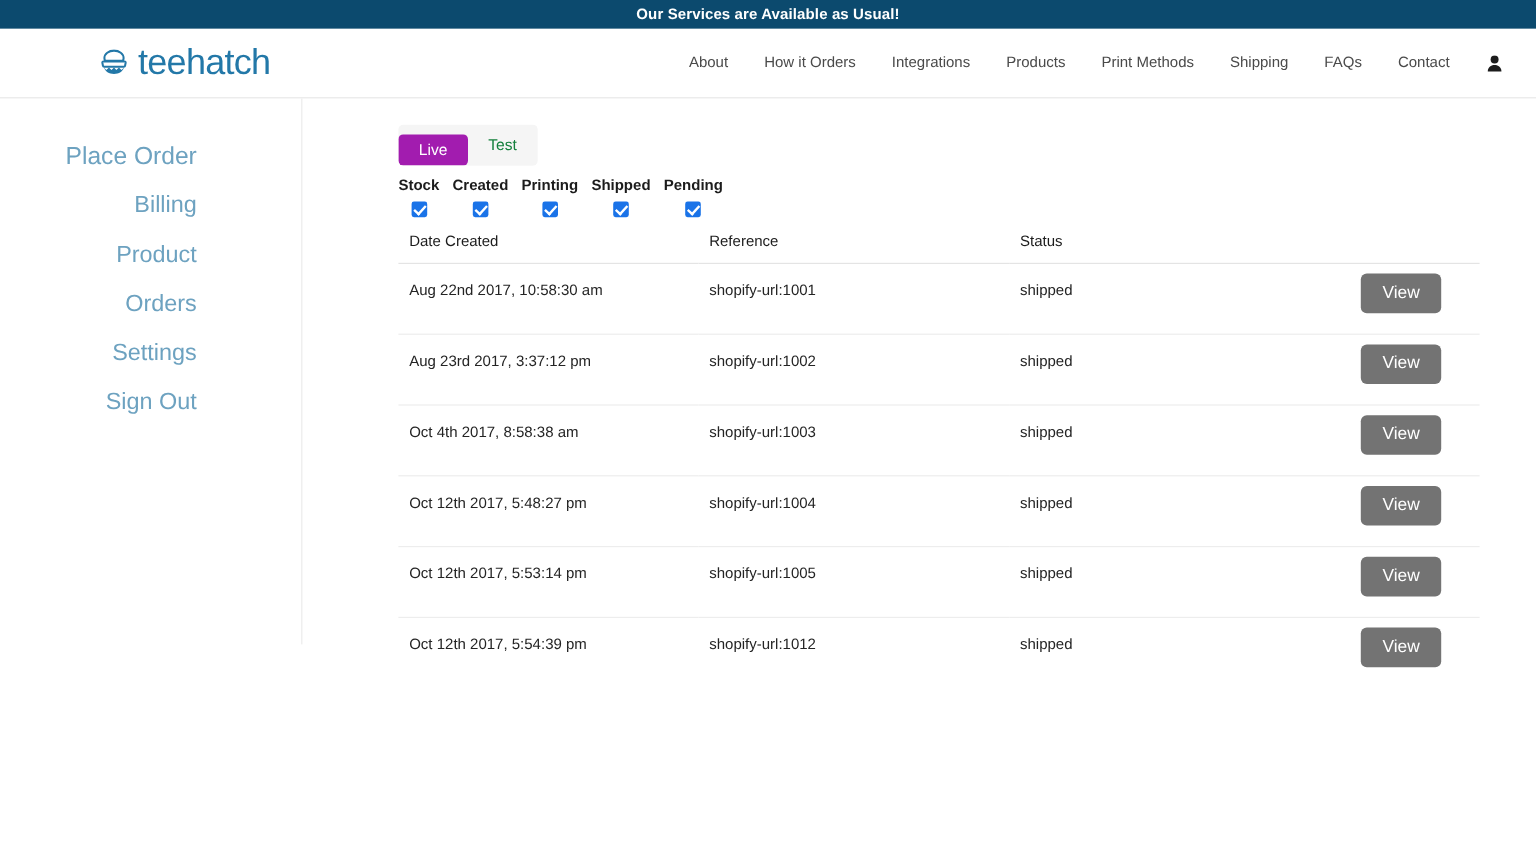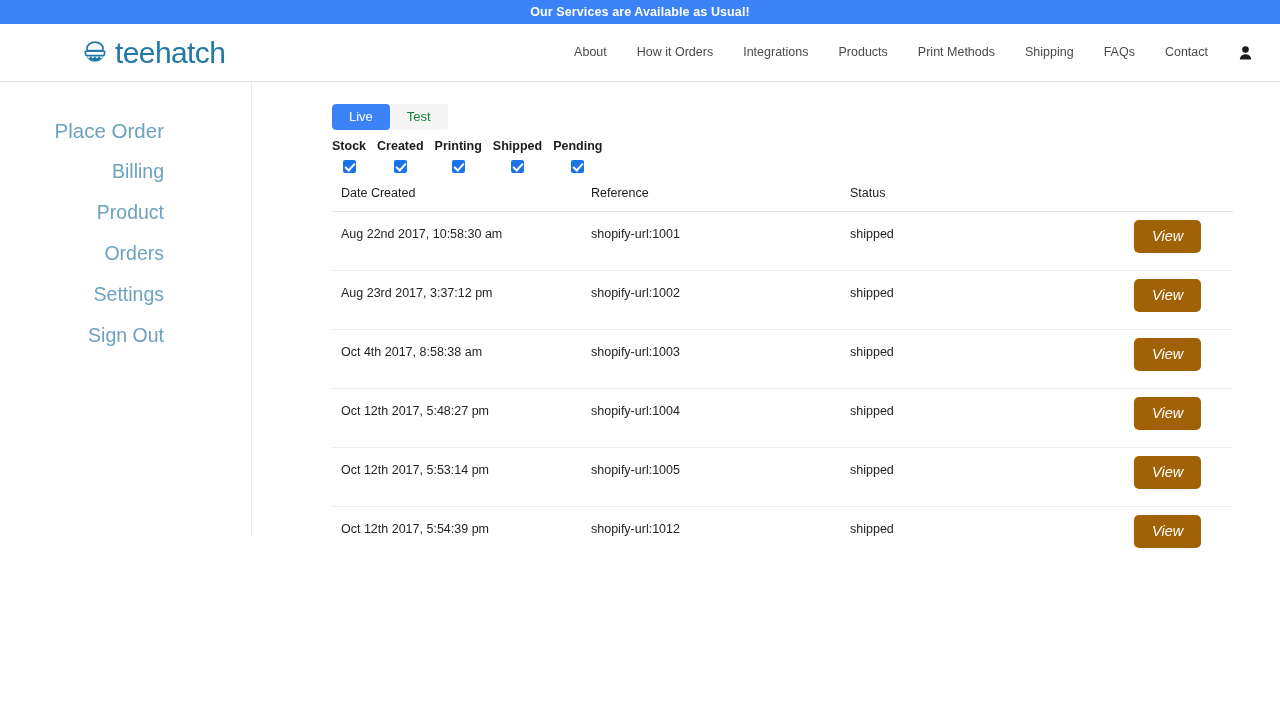--- a/index.html
+++ b/index.html
@@ -9,21 +9,21 @@
     width: 1280px;
     height: 720px;
     background: #ffffff;
     font-family: "Liberation Sans", "DejaVu Sans", sans-serif;
     overflow: hidden;
   }
 
   
   .announce-bar {
     height: 24px;
-    background: #3b82f6;
+    background: #0c4a6e;
     display: flex;
     align-items: center;
     justify-content: center;
   }
   .announce-text {
     color: #ffffff;
     font-size: 12.5px;
     font-weight: bold;
     letter-spacing: 0.1px;
   }
@@ -123,23 +123,24 @@
     font-size: 13px;
     padding: 6px 17px 7px;
     line-height: 1;
     border: 0;
     background: #f5f5f5;
     color: #15803d;
     cursor: pointer;
     font-family: inherit;
   }
   .env-tab.active {
-    background: #3b82f6;
+    background: #a21caf;
     color: #ffffff;
     border-radius: 4px;
+    margin-top: 8px;
   }
 
   
   .filters {
     display: flex;
     align-items: center;
     margin-top: 10px;
     gap: 0;
   }
   .filter {
@@ -202,31 +203,30 @@
   }
   .orders-table tr:last-child td { border-bottom: 0; }
   .col-date { width: 250px; }
   .col-ref  { width: 259px; }
   .col-status { width: 284px; }
   .col-act { width: 108px; }
 
   .view-cell { padding-right: 0 !important; padding-top: 8px !important; text-align: left; }
   .view-btn {
     display: inline-block;
-    background: #a16207;
+    background: #737373;
     color: #ffffff;
     border: 0;
     border-radius: 5px;
     font-size: 14.5px;
     font-family: inherit;
     padding: 8px 18px 9px;
     line-height: 1.15;
     cursor: pointer;
     text-decoration: none;
-    font-style: italic;
   }
 </style>
 </head>
 <body>
 
 <div class="announce-bar">
   <span class="announce-text">Our Services are Available as Usual!</span>
 </div>
 
 <header class="masthead">

